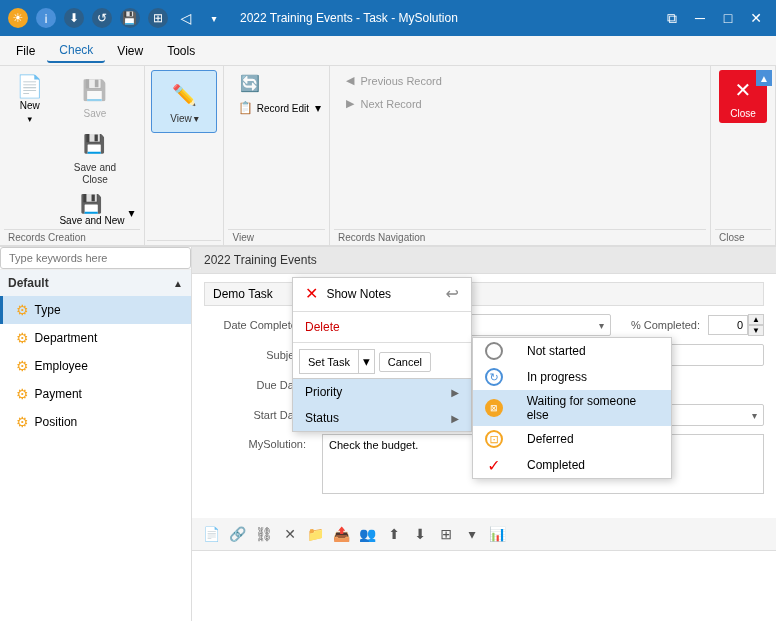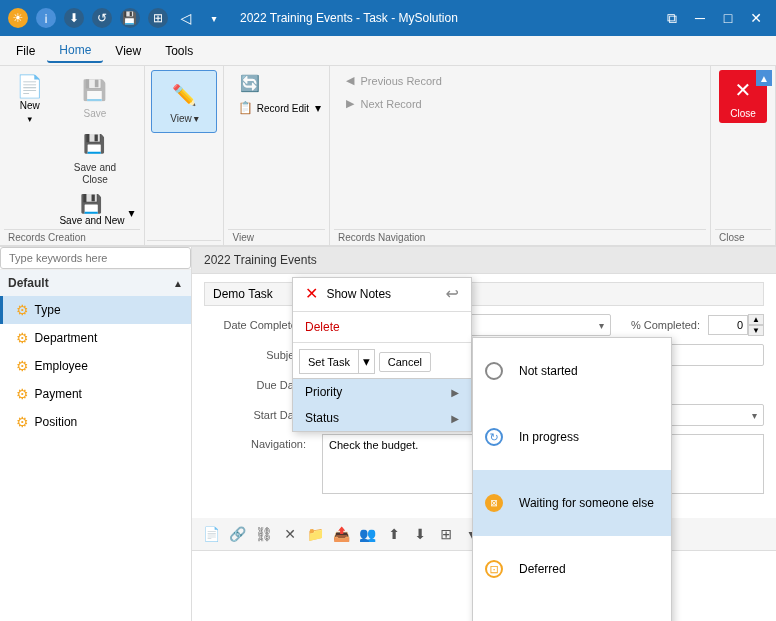--- a/index.html
+++ b/index.html
@@ -71,21 +71,21 @@
     .context-overlay { position: absolute; top: 0; left: 0; right: 0; bottom: 0; z-index: 100; }
     .context-menu-container { position: absolute; top: 30px; left: 100px; z-index: 200; }
     .context-menu { background: white; border: 1px solid #ccc; box-shadow: 2px 2px 8px rgba(0,0,0,0.2); width: 180px; }
     .context-menu-item { display: flex; align-items: center; gap: 8px; padding: 6px 12px; cursor: pointer; font-size: 12px; }
     .context-item-arrow { margin-left: auto; font-size: 10px; color: #666; }
     .context-item-active { background: #d0e4f5; }
     .context-delete { color: #c00; display: flex; align-items: center; gap: 8px; padding: 6px 12px; cursor: pointer; font-size: 12px; }
 
     
     .submenu { position: absolute; left: 180px; top: 60px; background: white; border: 1px solid #ccc; box-shadow: 2px 2px 8px rgba(0,0,0,0.2); width: 200px; z-index: 300; }
-    .submenu-item { display: flex; align-items: center; gap: 16px; padding: 24px 12px; cursor: pointer; font-size: 12px; }
+    .submenu-item { display: flex; align-items: center; gap: 24px; padding: 4px 12px; cursor: pointer; font-size: 12px; }
     .submenu-item.highlighted { background: #d0e4f5; }
     .status-icon { width: 18px; height: 18px; border-radius: 50%; display: flex; align-items: center; justify-content: center; font-size: 11px; }
     .status-not-started { border: 2px solid #888; }
     .status-in-progress { border: 2px solid #4a90d9; color: #4a90d9; }
     .status-waiting { background: #f5a623; color: white; font-size: 9px; }
     .status-deferred { border: 2px solid #f5a623; color: #f5a623; }
     .cancel-btn-inline { background: white; border: 1px solid #ccc; padding: 3px 8px; cursor: pointer; font-size: 11px; border-radius: 2px; }
 
     
     .set-task-dropdown { display: flex; align-items: stretch; }
@@ -116,21 +116,21 @@
   <div class="title-bar-controls">
     <button class="title-btn">⧉</button>
     <button class="title-btn">─</button>
     <button class="title-btn">□</button>
     <button class="title-btn close-btn">✕</button>
   </div>
 </div>
 
 <div class="menu-bar">
   <div class="menu-item">File</div>
-  <div class="menu-item active">Home</div>
+  <div class="menu-item active">Check</div>
   <div class="menu-item">View</div>
   <div class="menu-item">Tools</div>
 </div>
 
 <div class="ribbon-container" style="position:relative; min-height: 80px;">
 
   <div class="ribbon-group">
     <div class="ribbon-items">
 
       <div class="ribbon-btn-split">
@@ -305,21 +305,21 @@
 
       <div class="form-row">
         <span class="form-label">Start Date:</span>
         <div class="form-value" style="width: 160px; cursor:text; display:flex;">
           <span style="flex:1;"></span>
           <span class="dropdown-arrow">▾</span>
         </div>
       </div>
 
       <div class="form-row" style="align-items:flex-start;">
-        <span class="description-label">Navigation:</span>
+        <span class="description-label">MySolution:</span>
         <div class="description-area">
           <span>Check the budget.</span>
         </div>
       </div>
     </div>
 
     <div class="employees-section">
       <div class="employees-toolbar">
         <button class="emp-tool-btn">📄</button>
         <button class="emp-tool-btn">🔗</button>

